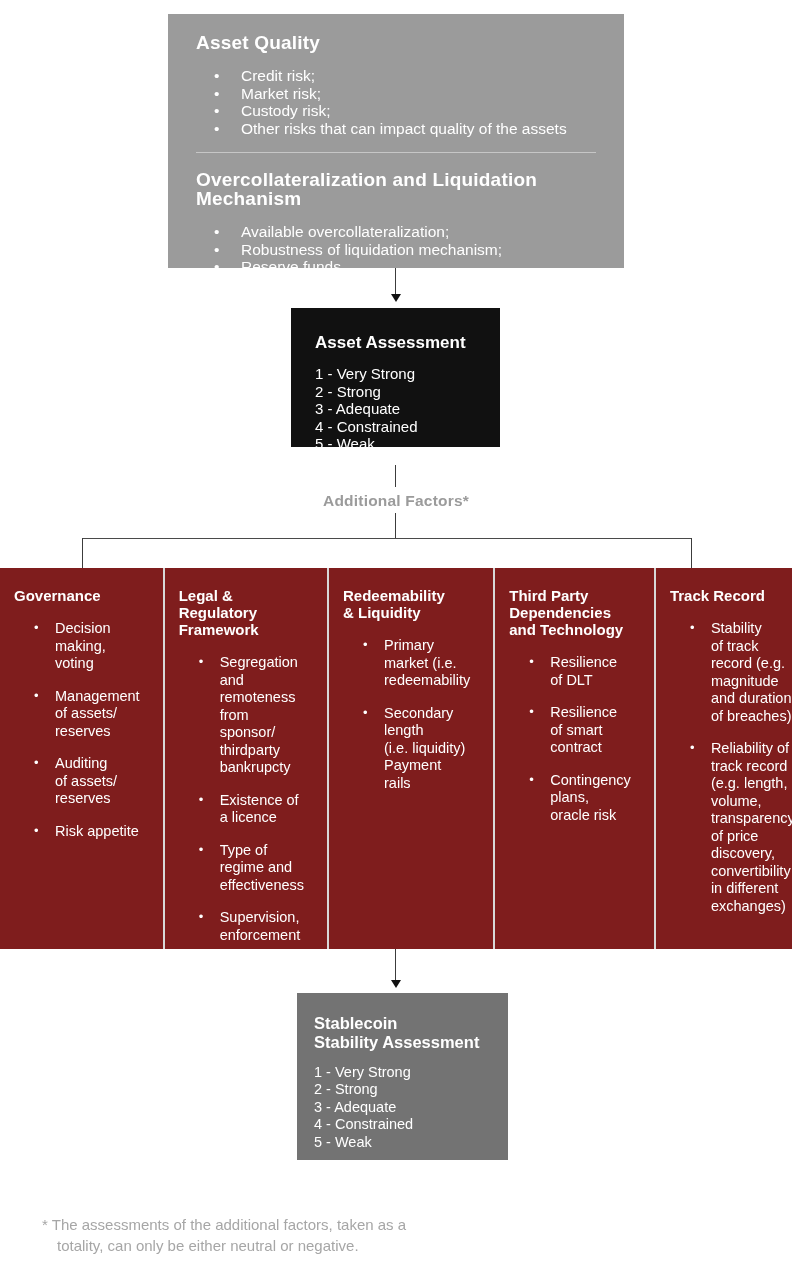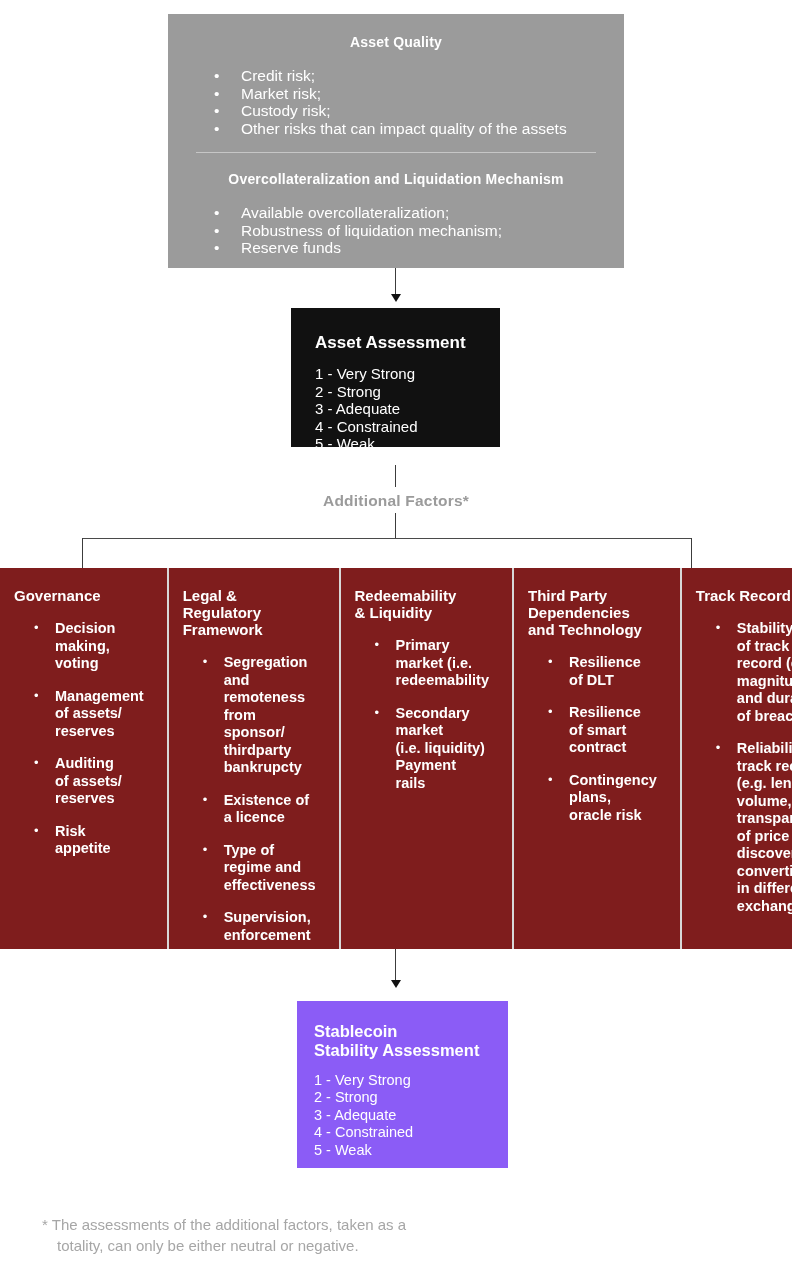--- a/index.html
+++ b/index.html
@@ -5,50 +5,50 @@
   html, body { margin:0; padding:0; background:#ffffff; }
   .canvas {
     position:relative; width:792px; height:1280px; background:#ffffff;
     font-family:"Liberation Sans", "DejaVu Sans", sans-serif; overflow:hidden;
   }
   
   .gray-box {
     position:absolute; left:168px; top:14px; width:456px; height:254px;
     background:#9b9b9b; color:#ffffff; box-sizing:border-box; padding:19px 28px 0 28px;
   }
-  .gray-box h2 { margin:0 0 15px 0; font-size:14px; line-height:19px; font-weight:bold; letter-spacing:.2px;text-align:center; }
+  .gray-box h2 { margin:0 0 15px 0; font-size:19px; line-height:19px; font-weight:bold; letter-spacing:.2px; }
   ul.bullets { list-style:none; margin:15px; padding:0; }
   .gray-box ul.bullets li { position:relative; padding-left:30px; font-size:15.5px; line-height:17.5px; }
   .gray-box ul.bullets li::before { content:"•"; position:absolute; left:3px; top:0; }
   .gray-divider { border:none; border-top:1px solid #c6c6c6; margin:13px 0 17px 0; }
   
   .black-box {
     position:absolute; left:291px; top:308px; width:209px; height:139px;
     background:#111111; color:#ffffff; box-sizing:border-box; padding:25px 12px 0 24px;
   }
   .box-title { font-size:17px; line-height:19px; font-weight:bold; margin:0 0 13px 0; }
   .scale-line { font-size:15px; line-height:17.6px; }
   
   .red-box {
     position:absolute; left:297px; top:993px; width:211px; height:167px;
-    background:#8b5cf6; color:#ffffff; box-sizing:border-box; padding:21px 10px 0 17px;margin-top:8px;
+    background:#737373; color:#ffffff; box-sizing:border-box; padding:21px 10px 0 17px;
   }
   .red-box .box-title { font-size:16.5px; line-height:19px; margin-bottom:12px; }
   .red-box .scale-line { font-size:14.5px; line-height:17.4px; }
   
   .columns {
     position:absolute; left:0; top:568px; width:792px; height:381px;
     display:flex; background:#7f1d1d;
   }
   .column { flex:1 1 0; box-sizing:border-box; padding:19px 8px 0 14px; color:#ffffff; border-right:2px solid #d8d8d8; }
   .column:last-child { border-right:none; }
   .column h3 { margin:0 0 16px 0; font-size:15px; line-height:17px; font-weight:bold; white-space:pre-line; }
   .column ul.bullets li { position:relative; padding-left:26px; margin-bottom:15px; font-size:14.5px; line-height:17.5px; }
   .column ul.bullets li::before { content:"•"; position:absolute; left:5px; top:-1px; font-size:13px; }
-  .pre { white-space:pre-line;font-weight:bold; }
+  .pre { white-space:pre-line; }
   
   .vline { position:absolute; width:1px; background:#3c3c3c; }
   .hline { position:absolute; height:1px; background:#4a4a4a; }
   .arrow-down {
     position:absolute; width:0; height:0;
     border-left:5px solid transparent; border-right:5px solid transparent; border-top:8px solid #111111;
   }
   
   .af-label {
     position:absolute; left:0; top:492px; width:792px; text-align:center;
@@ -138,21 +138,21 @@
     </div>
 
     <div class="column">
       <h3>Redeemability
 &amp; Liquidity</h3>
       <ul class="bullets">
         <li><span class="pre">Primary
 market (i.e.
 redeemability</span></li>
         <li><span class="pre">Secondary
-market
+length
 (i.e. liquidity)
 Payment rails</span></li>
       </ul>
     </div>
 
     <div class="column">
       <h3>Third Party
 Dependencies
 and Technology</h3>
       <ul class="bullets">

